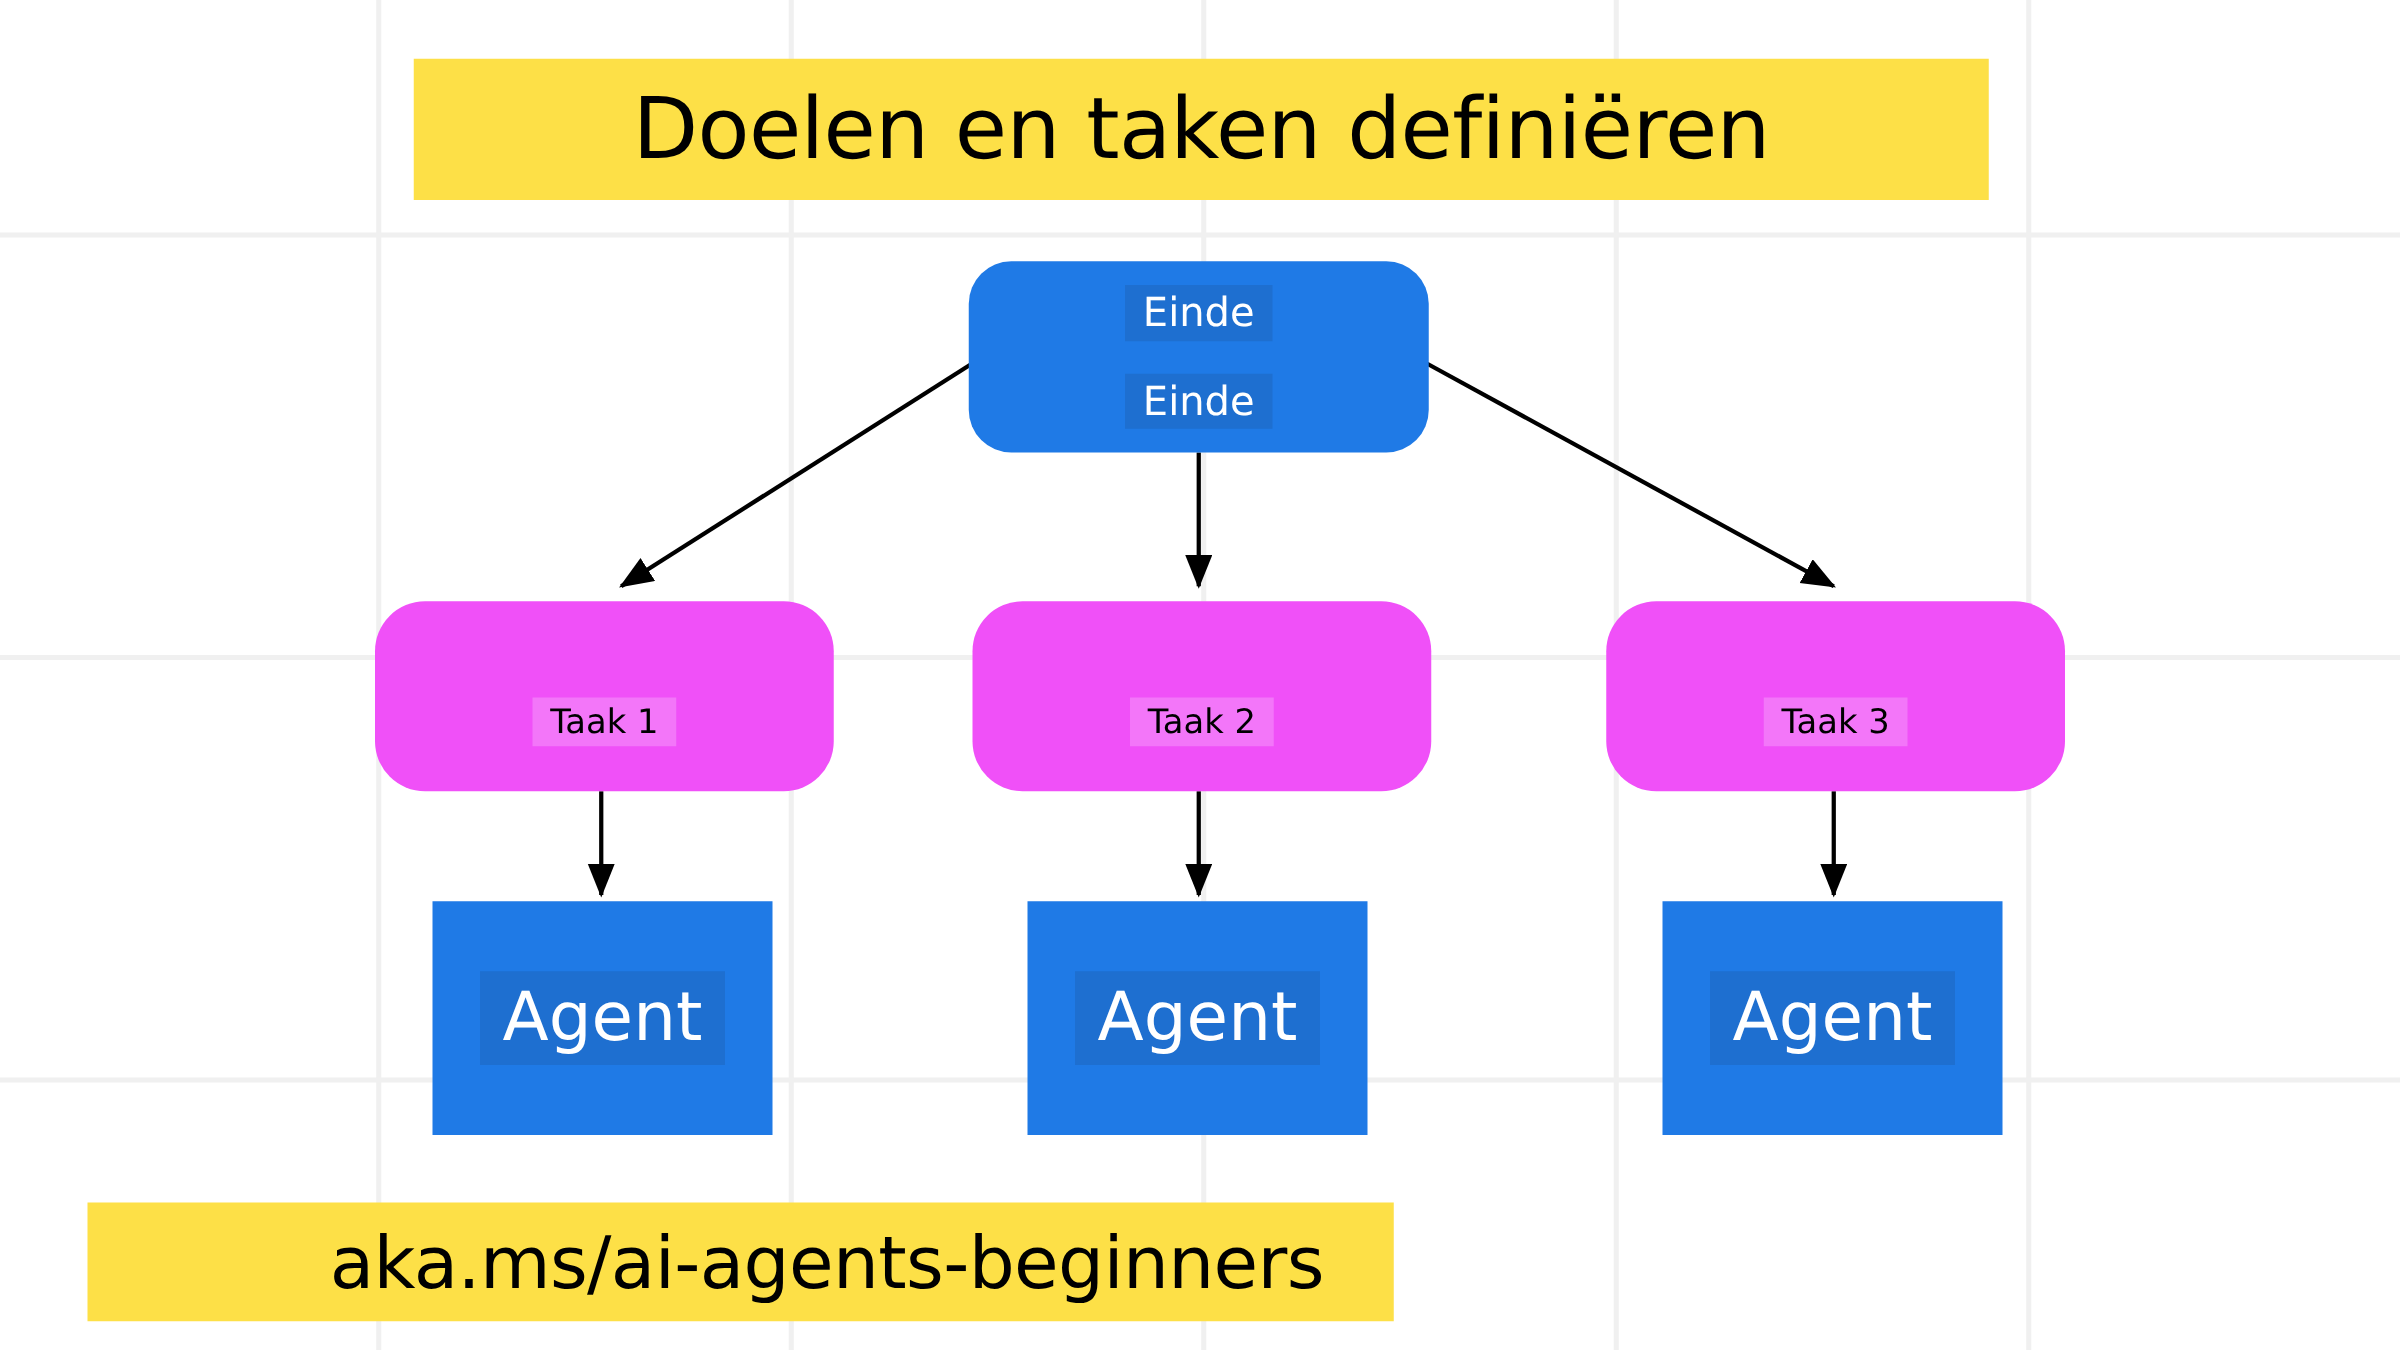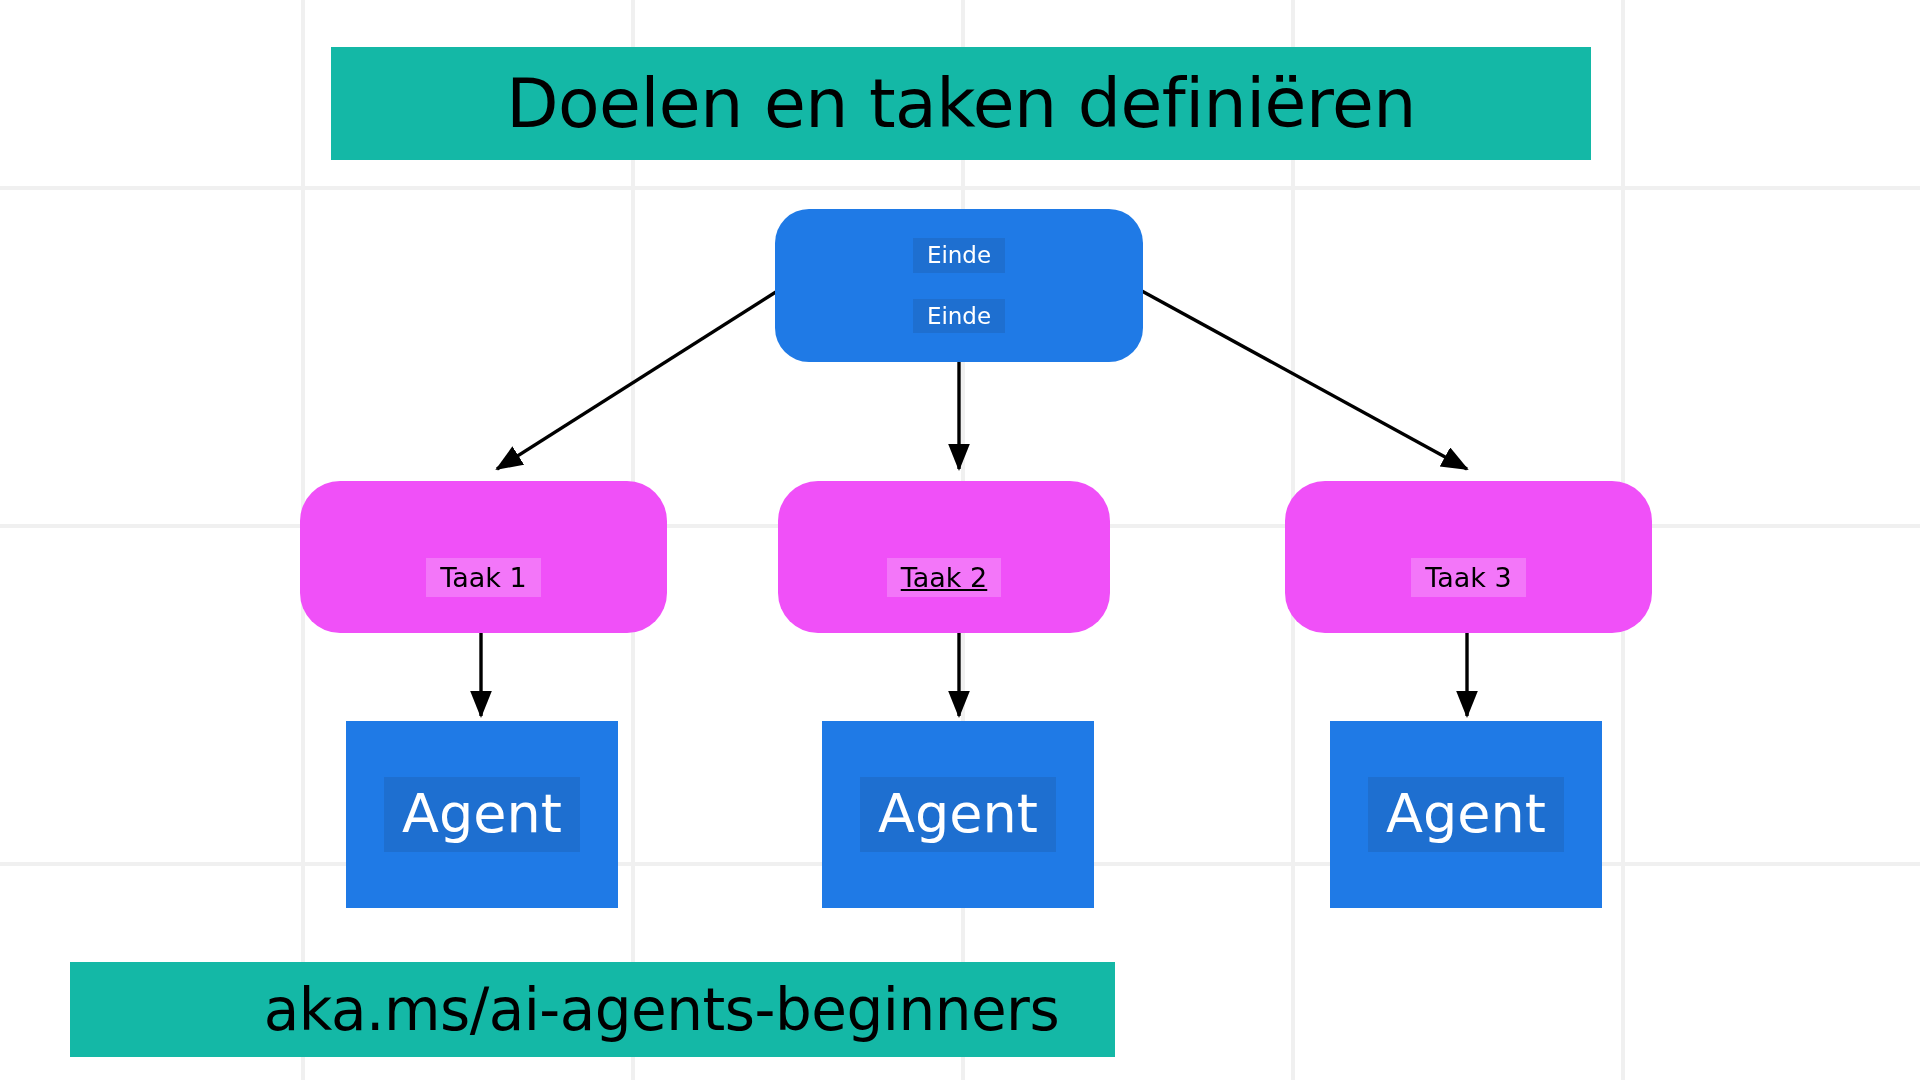--- a/index.html
+++ b/index.html
@@ -25,21 +25,21 @@
   .grid-v, .grid-h {
     position: absolute;
     background: #f0f0f0;
   }
   .grid-v { top: 0; bottom: 0; width: 4px; }
   .grid-h { left: 0; right: 0; height: 4px; }
 
   
   .banner {
     position: absolute;
-    background: #14b8a6;
+    background: #fde047;
     display: flex;
     align-items: center;
     color: #000000;
     white-space: nowrap;
   }
   #title-banner {
     left: 331px;
     top: 47px;
     width: 1260px;
     height: 113px;
@@ -96,21 +96,21 @@
 
   
   .hl {
     display: inline-block;
     padding: 4px 14px;
     line-height: 1.15;
   }
   .hl-goal {
     background: #1e6fd0;
     color: #ffffff;
-    font-size: 23px;
+    font-size: 32px;
   }
   .hl-task {
     background: rgba(255,255,255,0.22);
     color: #000000;
     font-size: 27px;
     margin-top: 41px;
   }
   .hl-agent {
     background: #1e6fd0;
     color: #ffffff;
@@ -170,21 +170,21 @@
 
   <div class="node node-goal" style="left:775px; top:209px; width:368px; height:153px;">
     <span class="hl hl-goal goal-line-1">Einde</span>
     <span class="hl hl-goal">Einde</span>
   </div>
 
   <div class="node node-task" style="left:300px; top:481px; width:367px; height:152px;">
     <span class="hl hl-task">Taak 1</span>
   </div>
 
-  <div class="node node-task" style="left:778px; top:481px; width:332px; height:152px;text-decoration:underline;">
+  <div class="node node-task" style="left:778px; top:481px; width:367px; height:152px;">
     <span class="hl hl-task">Taak 2</span>
   </div>
 
   <div class="node node-task" style="left:1285px; top:481px; width:367px; height:152px;text-align:center;">
     <span class="hl hl-task">Taak 3</span>
   </div>
 
   <div class="node node-agent" style="left:346px; top:721px; width:272px; height:187px;">
     <span class="hl hl-agent">Agent</span>
   </div>

